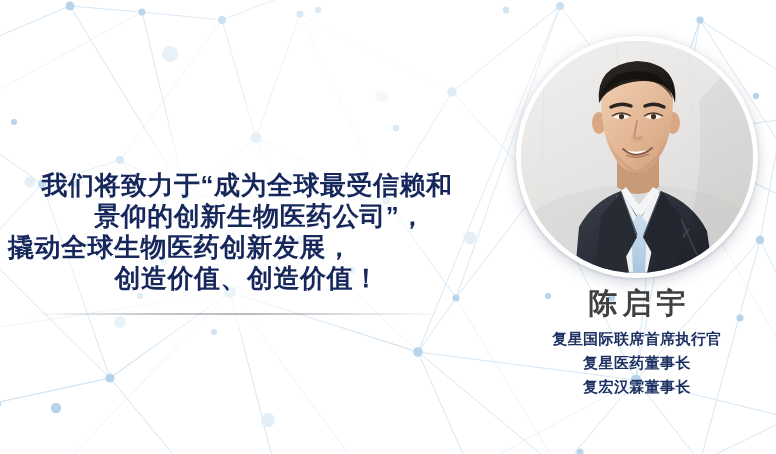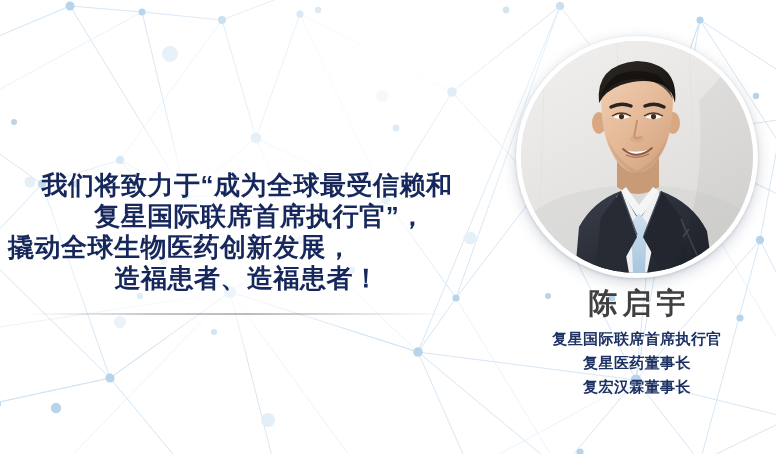--- a/index.html
+++ b/index.html
@@ -261,23 +261,23 @@
       <circle cx="646" cy="62" r="7"></circle>
       <circle cx="120" cy="322" r="6"></circle>
       <circle cx="470" cy="238" r="6.5"></circle>
     </g>
   </svg>
 
   <div id="bg-wash"></div>
 
   <div id="quote-block">
     <div class="quote-line l1">我们将致力于“成为全球最受信赖和</div>
-    <div class="quote-line l2">复星国际联席首席执行官”，</div>
+    <div class="quote-line l2">景仰的创新生物医药公司”，</div>
     <div class="quote-line l3">撬动全球生物医药创新发展，</div>
-    <div class="quote-line l4">造福患者、造福患者！</div>
+    <div class="quote-line l4">创造价值、创造价值！</div>
   </div>
 
   <div id="quote-divider"></div>
 
   <div id="portrait-wrap">
     <div id="portrait-ring"></div>
     <div id="portrait-clip">
       <svg id="portrait-photo" viewBox="0 0 232 232" width="232" height="232" xmlns="http://www.w3.org/2000/svg">
         <defs>
           <linearGradient id="wallG" x1="0" y1="0" x2="0.5" y2="1">

